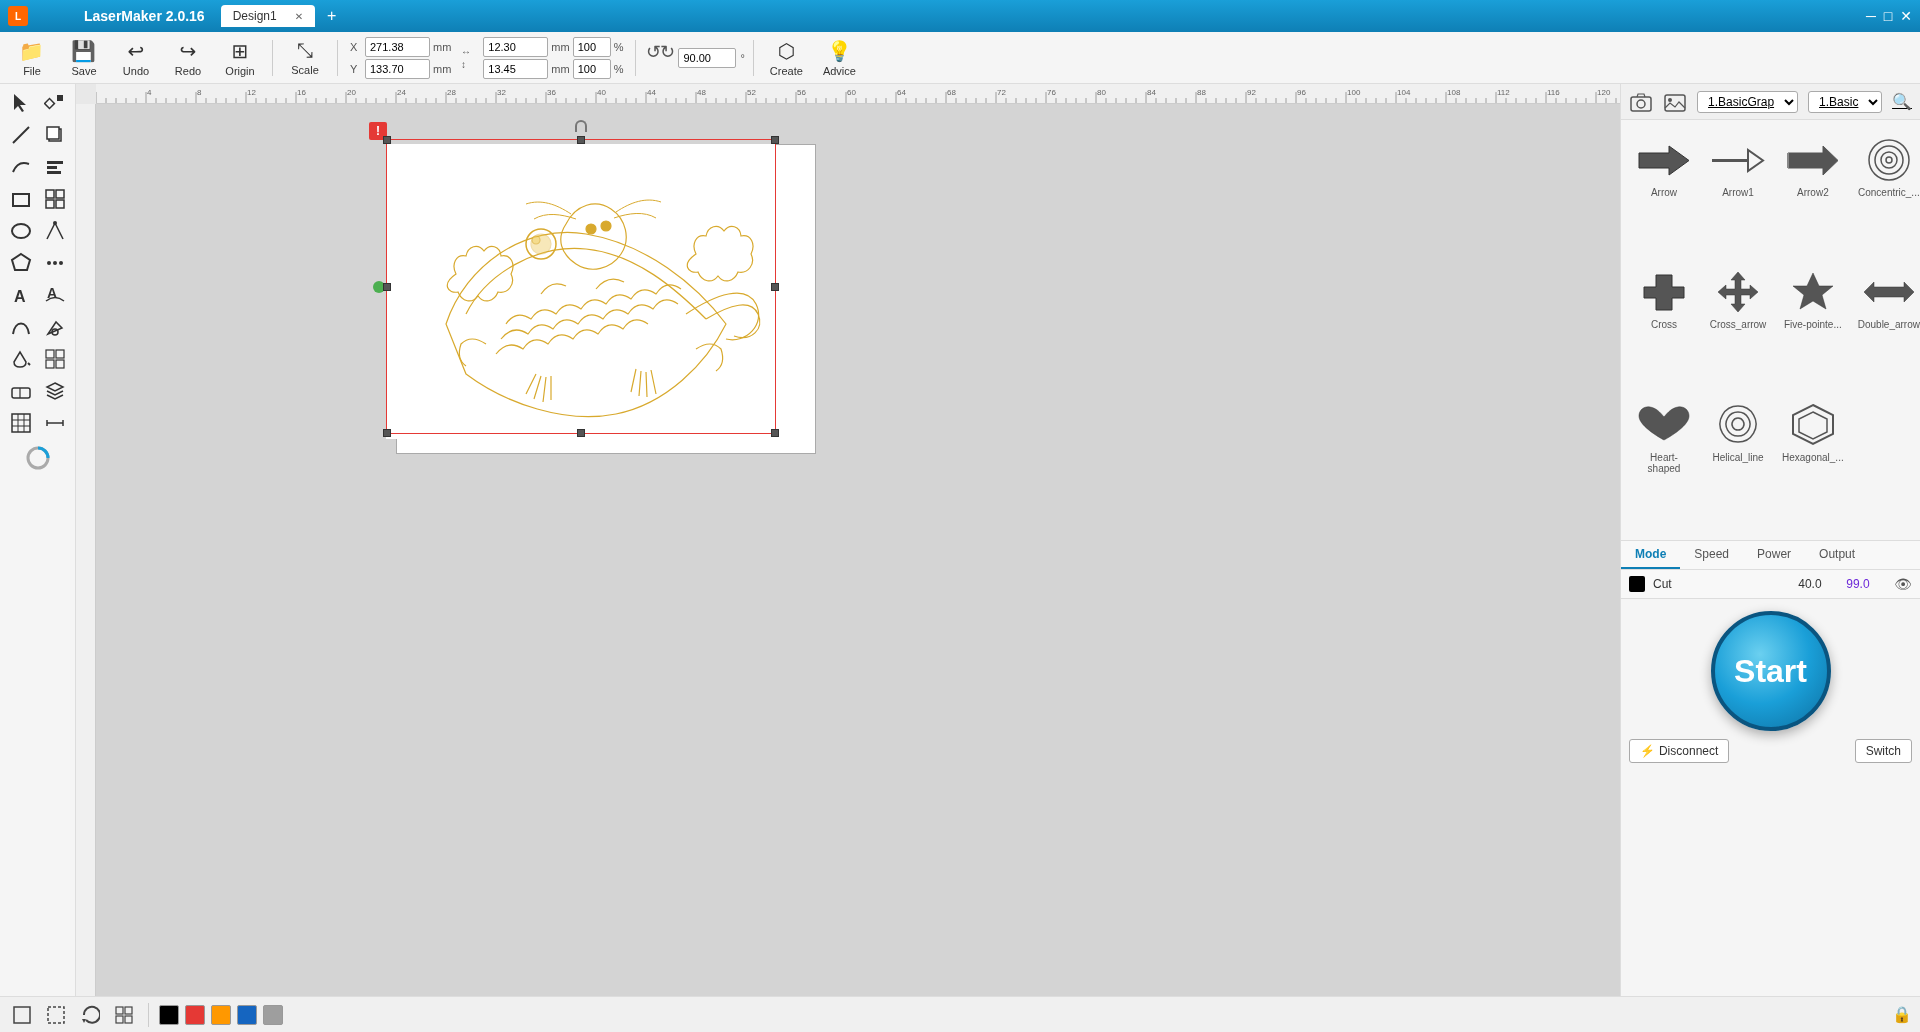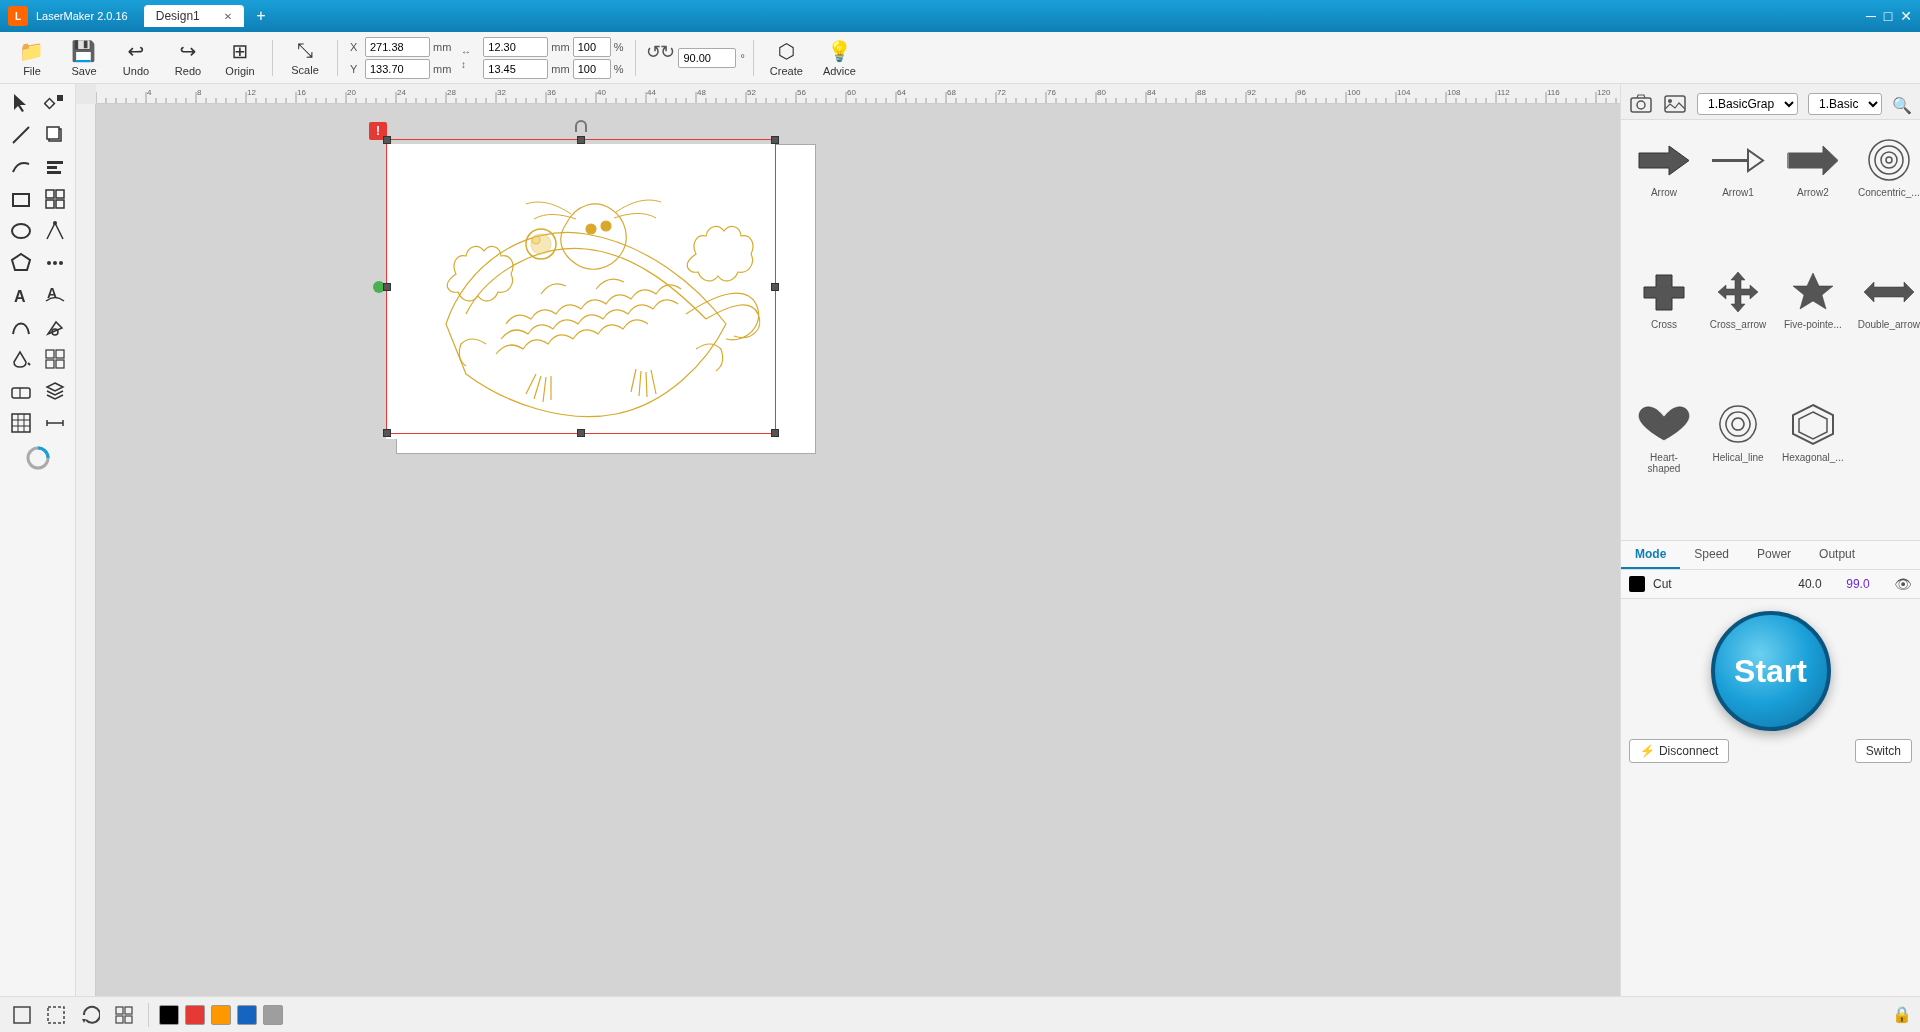--- a/index.html
+++ b/index.html
@@ -5,22 +5,22 @@
     * { box-sizing: border-box; margin: 0; padding: 0; }
     body { font-family: 'Segoe UI', Arial, sans-serif; font-size: 12px; background: #f0f0f0; overflow: hidden; width: 1920px; height: 1032px; }
 
     
     #titlebar {
       display: flex; align-items: center; height: 32px;
       background: linear-gradient(to bottom, #1a9fd8, #0e7fb5);
       color: white; padding: 0 8px; gap: 8px;
     }
     #titlebar .app-icon { width: 20px; height: 20px; background: #ff6600; border-radius: 3px; display: flex; align-items: center; justify-content: center; font-size: 10px; font-weight: bold; color: white; }
-    #titlebar .app-title { font-size: 11px; font-weight: 400; }
-    #titlebar .tab { background: white; color: #333; padding: 4px 12px; border-radius: 4px 4px 0 0; display: flex; align-items: center; gap: 24px; font-size: 12px; margin-left: 8px; }
+    #titlebar .app-title { font-size: 14px; font-weight: 700; margin-left: 48px; }
+    #titlebar .tab { background: white; color: #333; padding: 4px 12px; border-radius: 4px 4px 0 0; display: flex; align-items: center; gap: 18px; font-size: 12px; margin-left: 8px; }
     #titlebar .tab .close-btn { cursor: pointer; color: #666; font-size: 10px; }
     #titlebar .add-tab { color: white; font-size: 16px; cursor: pointer; margin-left: 4px; }
     #titlebar .win-controls { margin-left: auto; display: flex; gap: 8px; }
     #titlebar .win-controls span { cursor: pointer; font-size: 14px; }
 
     
     #toolbar {
       display: flex; align-items: center; height: 52px;
       background: #f5f5f5; border-bottom: 1px solid #ddd;
       padding: 0 8px; gap: 4px;
@@ -125,22 +125,22 @@
     .dragon-svg { width: 100%; height: 100%; }
 
     
     #right-panel {
       width: 300px; background: #f5f5f5; border-left: 1px solid #ddd;
       display: flex; flex-direction: column;
     }
 
     
     #shape-toolbar {
-      display: flex; align-items: flex-end; justify-content: space-between;
-      padding: 4px 8px; border-bottom: 1px solid #ddd; background: #f0f0f0; height: 36px;
+      display: flex; align-items: center; justify-content: space-between;
+      padding: 4px 8px; border-bottom: 1px solid #ddd; background: #f0f0f0; height: 36px; text-decoration: underline;
     }
     .shape-dropdown {
       border: 1px solid #aaa; border-radius: 3px; padding: 2px 6px;
       font-size: 12px; background: white; cursor: pointer;
     }
     .shape-search-btn { font-size: 16px; cursor: pointer; color: #555; }
 
     
     #shape-grid {
       display: grid; grid-template-columns: repeat(4, 1fr);

